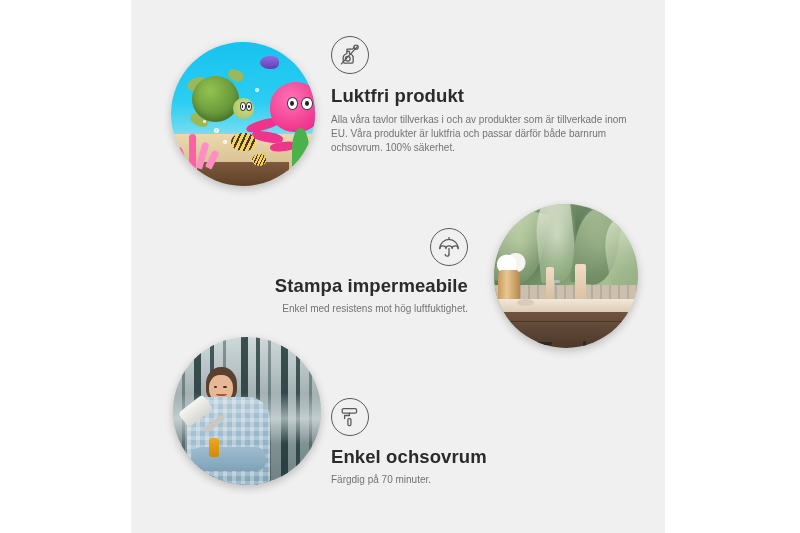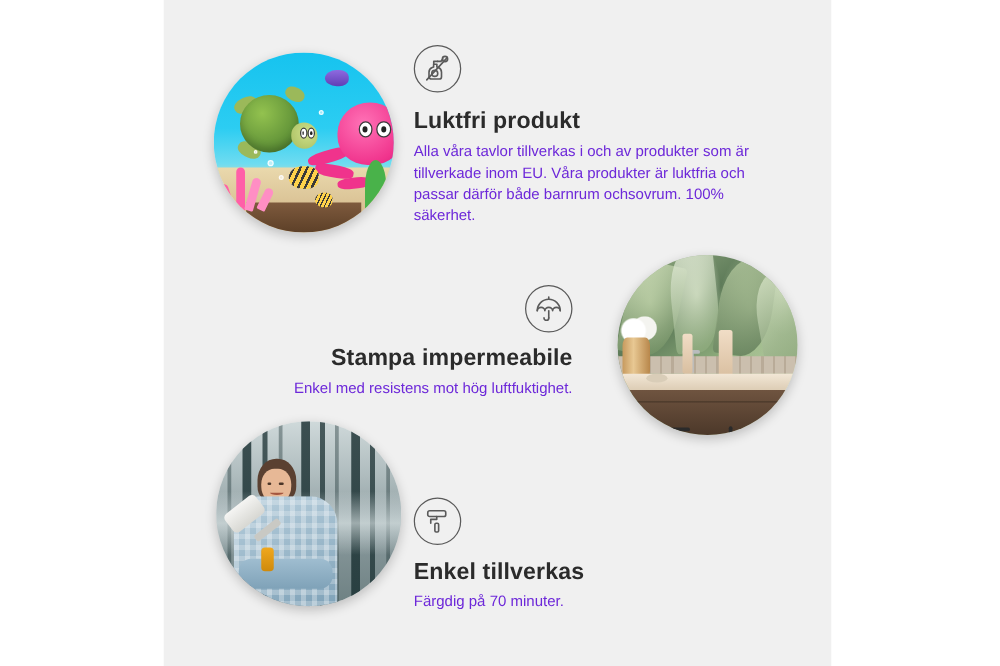--- a/index.html
+++ b/index.html
@@ -288,32 +288,32 @@
   }
   .icon-circle svg { display: block; }
 
   .f-title {
     font-size: 18.5px;
     font-weight: bold;
     color: #2b2b2b;
     letter-spacing: .1px;
   }
   .f-body {
-    font-size: 12px;
+    font-size: 10px;
     line-height: 1.42;
-    color: #6d28d9;
+    color: #737373;
   }
 
   
   .feature-odour { left: 331px; top: 36px; width: 300px; text-align: left; }
   .feature-odour .icon-circle { margin-bottom: 11px; }
   .feature-odour .f-title { margin-bottom: 6px; }
 
   
-  .feature-water { left: 186px; top: 228px; width: 272px; text-align: right; }
+  .feature-water { left: 196px; top: 228px; width: 272px; text-align: right; }
   .feature-water .icon-wrap { display: flex; justify-content: flex-end; margin-bottom: 9px; }
   .feature-water .f-title { margin-bottom: 5px; }
 
   
   .feature-mount { left: 331px; top: 398px; width: 280px; text-align: left; }
   .feature-mount .icon-circle { margin-bottom: 10px; }
   .feature-mount .f-title { margin-bottom: 5px; }
 </style>
 </head>
 <body>
@@ -450,17 +450,17 @@
   </div>
 
   <div class="feature feature-mount">
     <div class="icon-circle">
       <svg width="24" height="24" viewBox="0 0 24 24" fill="none" stroke="#5a5a5a" stroke-width="1.3" stroke-linecap="round" stroke-linejoin="round">
         <rect x="4.2" y="3.6" width="14.4" height="4.6" rx="1.5"></rect>
         <path d="M11.4 8.2v2.3H6.6v3.1"></path>
         <rect x="9.9" y="13.6" width="3" height="7" rx="1"></rect>
       </svg>
     </div>
-    <div class="f-title">Enkel tillverkas</div>
+    <div class="f-title">Enkel ochsovrum</div>
     <div class="f-body">Färgdig på 70 minuter.</div>
   </div>
 
 </div>
 
 </body></html>

